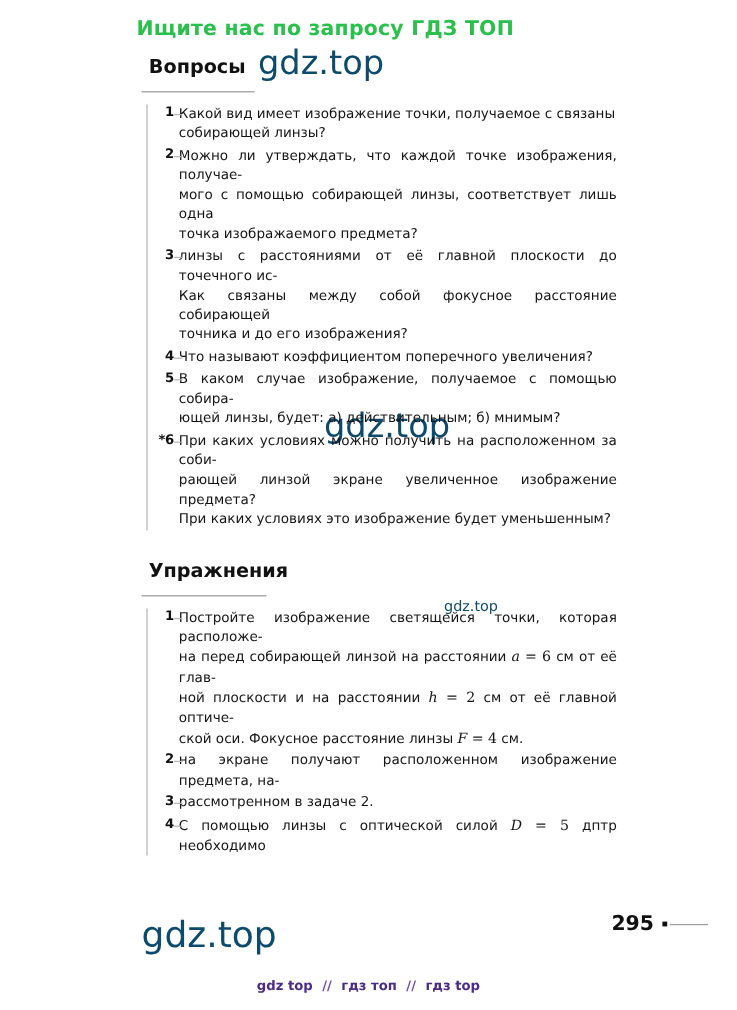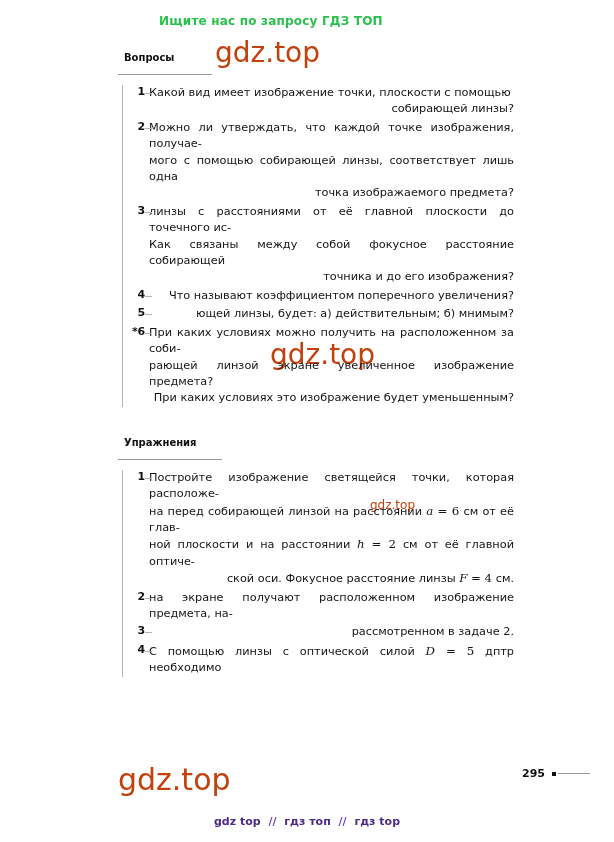--- a/index.html
+++ b/index.html
@@ -21,39 +21,39 @@
     height: 842px;
   }
 
   
   .promo-banner {
     position: absolute;
     top: 14px;
     left: 0;
     width: 542px;
     text-align: center;
-    font-size: 12px;
+    font-size: 17px;
     font-weight: 700;
     color: #29c04b;
     letter-spacing: .2px;
   }
 
   
   .content {
     position: absolute;
     left: 118px;
     top: 46px;
     width: 396px;
   }
 
   
   .section-head {
     position: relative;
     margin: 0 0 8px 6px;
-    font-size: 10px;
+    font-size: 16px;
     font-weight: 700;
     color: #111;
     display: inline-block;
     padding-bottom: 3px;
   }
   .section-head-wrap {
     position: relative;
     border-bottom: 1.4px solid #9a9a9a;
     width: 94px;
     margin-bottom: 10px;
@@ -94,57 +94,57 @@
   }
   .item-body {
     font-size: 11.3px;
     line-height: 16.4px;
     text-align: justify;
     text-justify: inter-word;
     color: #141414;
     width: 100%;
     hyphens: manual;
   }
-  .item-body .last { text-align: right; }
+  .item-body .last { text-align: left; }
 
   
   .m {
     font-family: "DejaVu Serif", "Liberation Serif", serif;
     font-style: italic;
     font-size: 11.8px;
   }
   .mn {
     font-family: "DejaVu Serif", "Liberation Serif", serif;
     font-style: normal;
     font-size: 11.8px;
   }
 
   .gap { height: 22px; }
 
   
   .wm {
     position: absolute;
-    color: #c2410c;
+    color: #0c4a6e;
     font-family: "DejaVu Sans", "Liberation Sans", sans-serif;
     white-space: nowrap;
     pointer-events: none;
   }
   .wm-1 { left: 215px; top: 36px;  font-size: 28px; }
   .wm-2 { left: 270px; top: 338px; font-size: 28px; }
   .wm-3 { left: 370px; top: 498px; font-size: 12px; }
   .wm-4 { left: 118px; top: 762px; font-size: 30px; }
 
   
   .page-number {
     position: absolute;
     right: 24px;
     bottom: 62px;
     display: flex;
     align-items: center;
-    font-size: 11px;
+    font-size: 17px;
     font-weight: 700;
     color: #111;
   }
   .page-number .sq {
     width: 4px;
     height: 4px;
     background: #111;
     margin-left: 7px;
   }
   .page-number .rule {
@@ -186,21 +186,21 @@
     <div class="section-head-wrap">
       <div class="section-head">Вопросы</div>
     </div>
 
     <div class="list">
 
       <div class="item">
         <span class="item-num">1</span>
         <span class="tick"></span>
         <div class="item-body">
-          <div>Какой вид имеет изображение точки, плоскости с помощью</div>
+          <div>Какой вид имеет изображение точки, получаемое с связаны</div>
           <div class="last">собирающей линзы?</div>
         </div>
       </div>
 
       <div class="item">
         <span class="item-num">2</span>
         <span class="tick"></span>
         <div class="item-body">
           <div>Можно ли утверждать, что каждой точке изображения, получае-</div>
           <div>мого с помощью собирающей линзы, соответствует лишь одна</div>
@@ -223,20 +223,21 @@
         <span class="tick"></span>
         <div class="item-body">
           <div class="last">Что называют коэффициентом поперечного увеличения?</div>
         </div>
       </div>
 
       <div class="item">
         <span class="item-num">5</span>
         <span class="tick"></span>
         <div class="item-body">
+          <div>В каком случае изображение, получаемое с помощью собира-</div>
           <div class="last">ющей линзы, будет: а) действительным; б) мнимым?</div>
         </div>
       </div>
 
       <div class="item">
         <span class="item-num">*6</span>
         <span class="tick"></span>
         <div class="item-body">
           <div>При каких условиях можно получить на расположенном за соби-</div>
           <div>рающей линзой экране увеличенное изображение предмета?</div>

